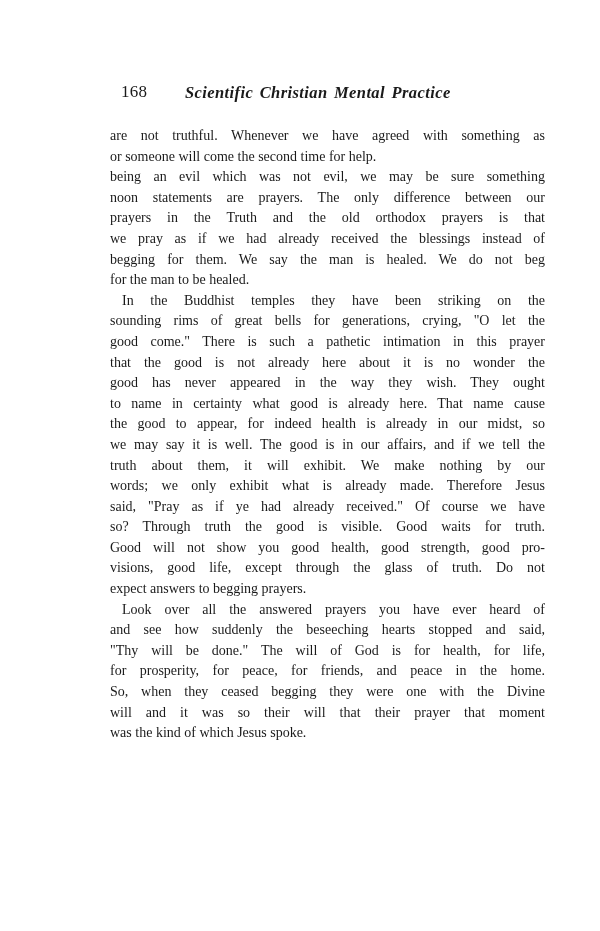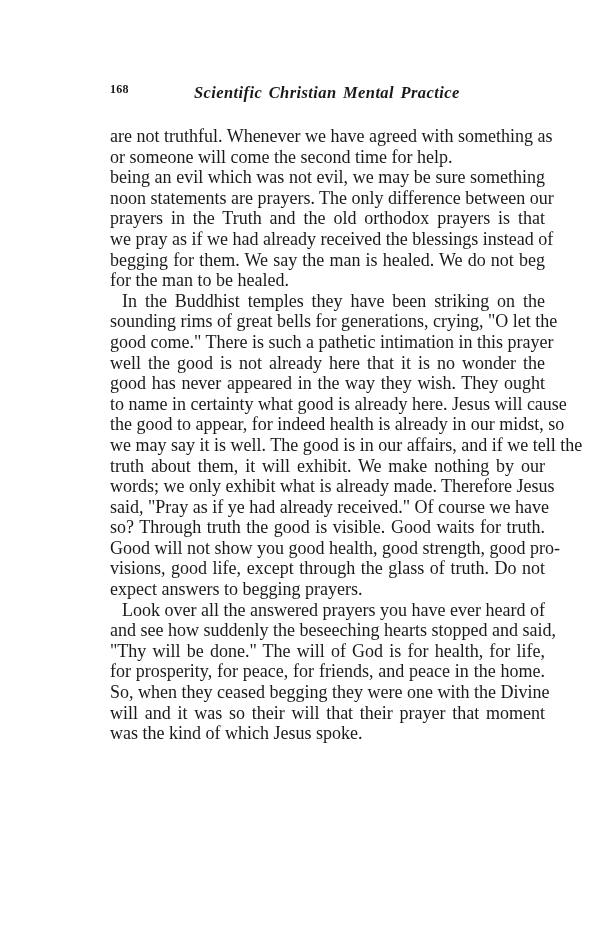--- a/index.html
+++ b/index.html
@@ -1,20 +1,20 @@
 <!DOCTYPE html>
 <html><head>
 <meta charset="utf-8">
 <style>
   html, body { margin: 0; padding: 0; background: #ffffff; }
   body { width: 600px; height: 931px; position: relative; overflow: hidden; color: #1a1a1a; }
   .header { position: absolute; top: 82px; left: 110px; width: 440px; height: 24px; font-family: "Liberation Serif", "DejaVu Serif", serif; }
-  .page-number { position: absolute; left: 0; top: 0; font-size: 12px; font-weight: bold; letter-spacing: 0.3px; }
-  .running-title { position: absolute; left: 84px; top: 1px; font-size: 16.5px; font-style: italic; font-weight: bold; letter-spacing: 0.4px; word-spacing: 2px; }
-  .body-text { position: absolute; top: 126px; left: 110px; width: 435px; font-family: "Liberation Serif", "DejaVu Serif", serif; font-size: 18px; line-height: 20.6px; }
+  .page-number { position: absolute; left: 11px; top: 0; font-size: 17px; font-weight: normal; letter-spacing: 0.3px; }
+  .running-title { position: absolute; left: 75px; top: 1px; font-size: 16.5px; font-style: italic; font-weight: bold; letter-spacing: 0.4px; word-spacing: 2px; }
+  .body-text { position: absolute; top: 126px; left: 110px; width: 435px; font-family: "Liberation Serif", "DejaVu Serif", serif; font-size: 14px; line-height: 20.6px; }
   .line { display: block; height: 20.6px; white-space: nowrap; text-align: justify; text-align-last: justify; }
   .line.last { text-align-last: left; }
   .line.indent { padding-left: 12px; }
 </style>
 </head>
 <body>
 
 <div class="header">
   <span class="page-number">168</span>
   <span class="running-title">Scientific Christian Mental Practice</span>
@@ -30,23 +30,23 @@
       <span class="line">noon statements are prayers.  The only difference between our</span>
       <span class="line">prayers in the Truth and the old orthodox prayers is that</span>
       <span class="line">we pray as if we had already received the blessings instead of</span>
       <span class="line">begging for them.  We say the man is healed.  We do not beg</span>
       <span class="line last">for the man to be healed.</span>
     </div>
     <div>
       <span class="line indent">In the Buddhist temples they have been striking on the</span>
       <span class="line">sounding rims of great bells for generations, crying, "O let the</span>
       <span class="line">good come."  There is such a pathetic intimation in this prayer</span>
-      <span class="line">well the good is not already here that it is no wonder the</span>
+      <span class="line">that the good is not already here about it is no wonder the</span>
       <span class="line">good has never appeared in the way they wish.  They ought</span>
-      <span class="line">to name in certainty what good is already here.  Jesus will cause</span>
+      <span class="line">to name in certainty what good is already here.  That name cause</span>
       <span class="line">the good to appear, for indeed health is already in our midst, so</span>
       <span class="line">we may say it is well. The good is in our affairs, and if we tell the</span>
       <span class="line">truth about them, it will exhibit.  We make nothing by our</span>
       <span class="line">words; we only exhibit what is already made.  Therefore Jesus</span>
       <span class="line">said, "Pray as if ye had already received."  Of course we have</span>
       <span class="line">so?  Through truth the good is visible.  Good waits for truth.</span>
       <span class="line">Good will not show you good health, good strength, good pro-</span>
       <span class="line">visions, good life, except through the glass of truth.  Do not</span>
       <span class="line last">expect answers to begging prayers.</span>
     </div>

